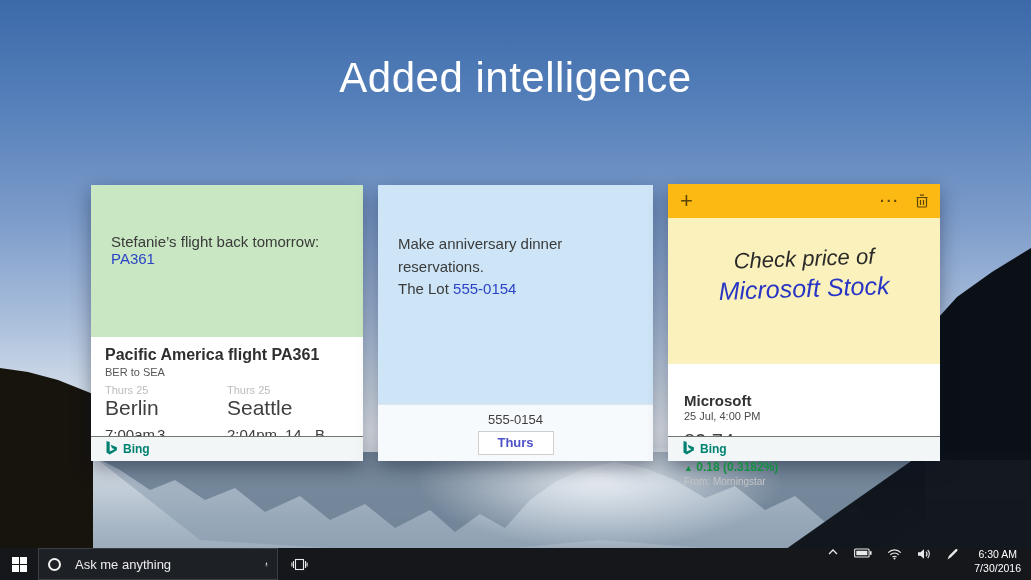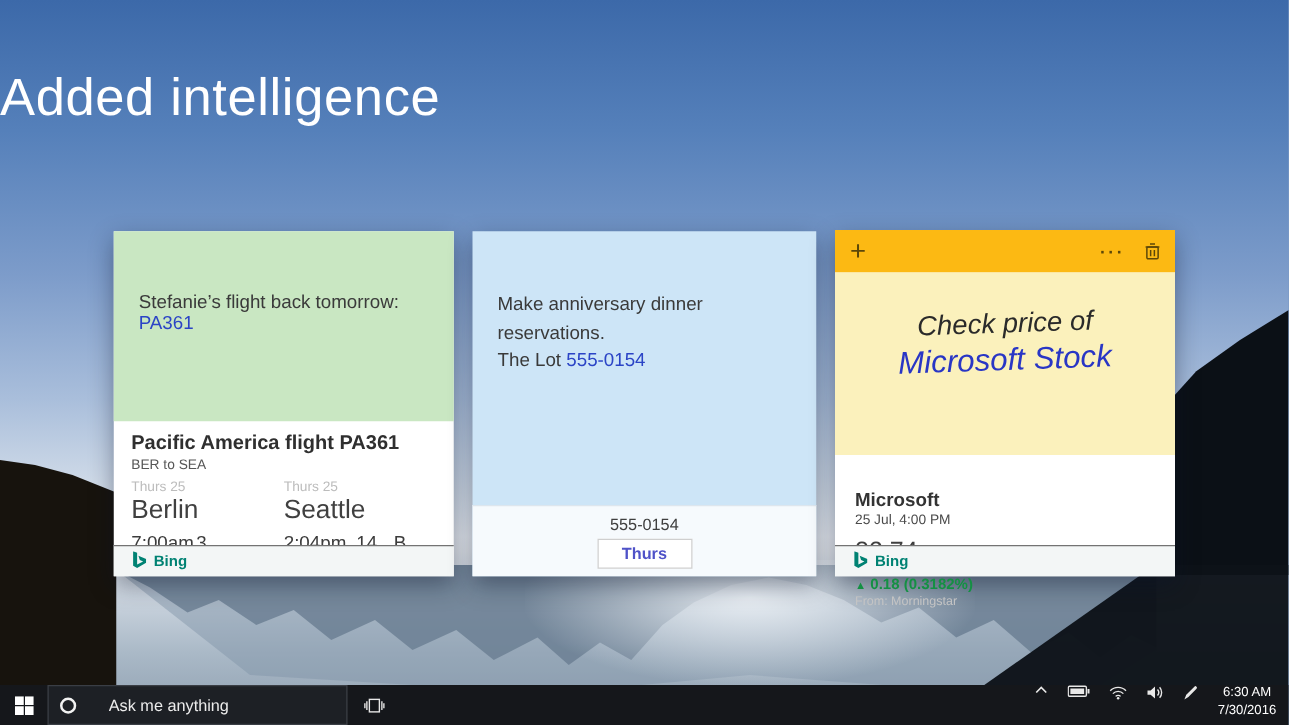--- a/index.html
+++ b/index.html
@@ -13,21 +13,21 @@
     background:linear-gradient(180deg,
       #3c69a9 0%, #5580ba 18%, #7d9cca 38%, #a9bedb 55%,
       #d3dde9 68%, #e9edf3 74%, #e6eaef 76%,
       #cdd6e0 82%, #aab9c7 90%, #8c9dae 100%);
   }
   .scenery { position:absolute; inset:0; }
   .mist { position:absolute; left:420px; top:448px; width:360px; height:100px;
     background:radial-gradient(ellipse at 50% 30%, rgba(236,241,246,.95), rgba(236,241,246,0) 72%); }
 
   
-  .hero-title { position:absolute; top:54px; left:0; width:100%; text-align:left;
+  .hero-title { position:absolute; top:54px; left:0; width:100%; text-align:center;
     color:#ffffff; font-size:42px; font-weight:300; letter-spacing:.5px; }
 
   
   .note { position:absolute; top:185px; height:276px; box-shadow:0 7px 18px rgba(10,20,40,.42); background:#fff; }
   .note-footer { position:absolute; bottom:0; left:0; width:100%; height:25px;
     background:#f3f6f6; border-top:1px solid #737373; display:flex; align-items:center;
     padding-left:13px; gap:6px; }
   .bing-label { font-size:12px; font-weight:bold; color:#008273; }
   .link { color:#2b44c6; }
 
@@ -73,21 +73,21 @@
   .stock-price { font-size:20px; color:#3f3f3f; }
   .stock-change { font-size:12px; font-weight:bold; color:#149043; }
   .stock-change .arrow { font-size:9px; }
   .stock-source { font-size:10px; color:#c4c4c4; margin-top:2px; }
 
   
   .taskbar { position:absolute; bottom:0; left:0; width:100%; height:32px;
     background:#15171b; display:flex; align-items:stretch; z-index:10; }
   .tb-start { width:38px; display:flex; align-items:center; justify-content:center; cursor:pointer; }
   .tb-search { width:240px; background:#1d2025; border:1px solid #3a3e45;
-    display:flex; align-items:center; padding:0 9px; gap:26px; }
+    display:flex; align-items:center; padding:0 9px; gap:14px; }
   .cortana-ring { width:13px; height:13px; border:2px solid #f2f2f2; border-radius:50%; flex:none; }
   .tb-search input { flex:1; background:transparent; border:none; outline:none;
     color:#ececec; font-size:13px; font-family:"Liberation Sans",sans-serif; }
   .tb-search input::placeholder { color:#ececec; opacity:1; }
   .tb-taskview { width:42px; display:flex; align-items:center; justify-content:center; cursor:pointer; }
   .tb-tray { margin-left:auto; display:flex; align-items:flex-start; gap:15px; padding-right:10px; }
   .tray-btn { display:flex; align-items:center; justify-content:center; cursor:pointer; }
   .tb-clock { text-align:center; color:#ffffff; font-size:10.5px; line-height:1.3; cursor:pointer; }
 </style>
 </head>

